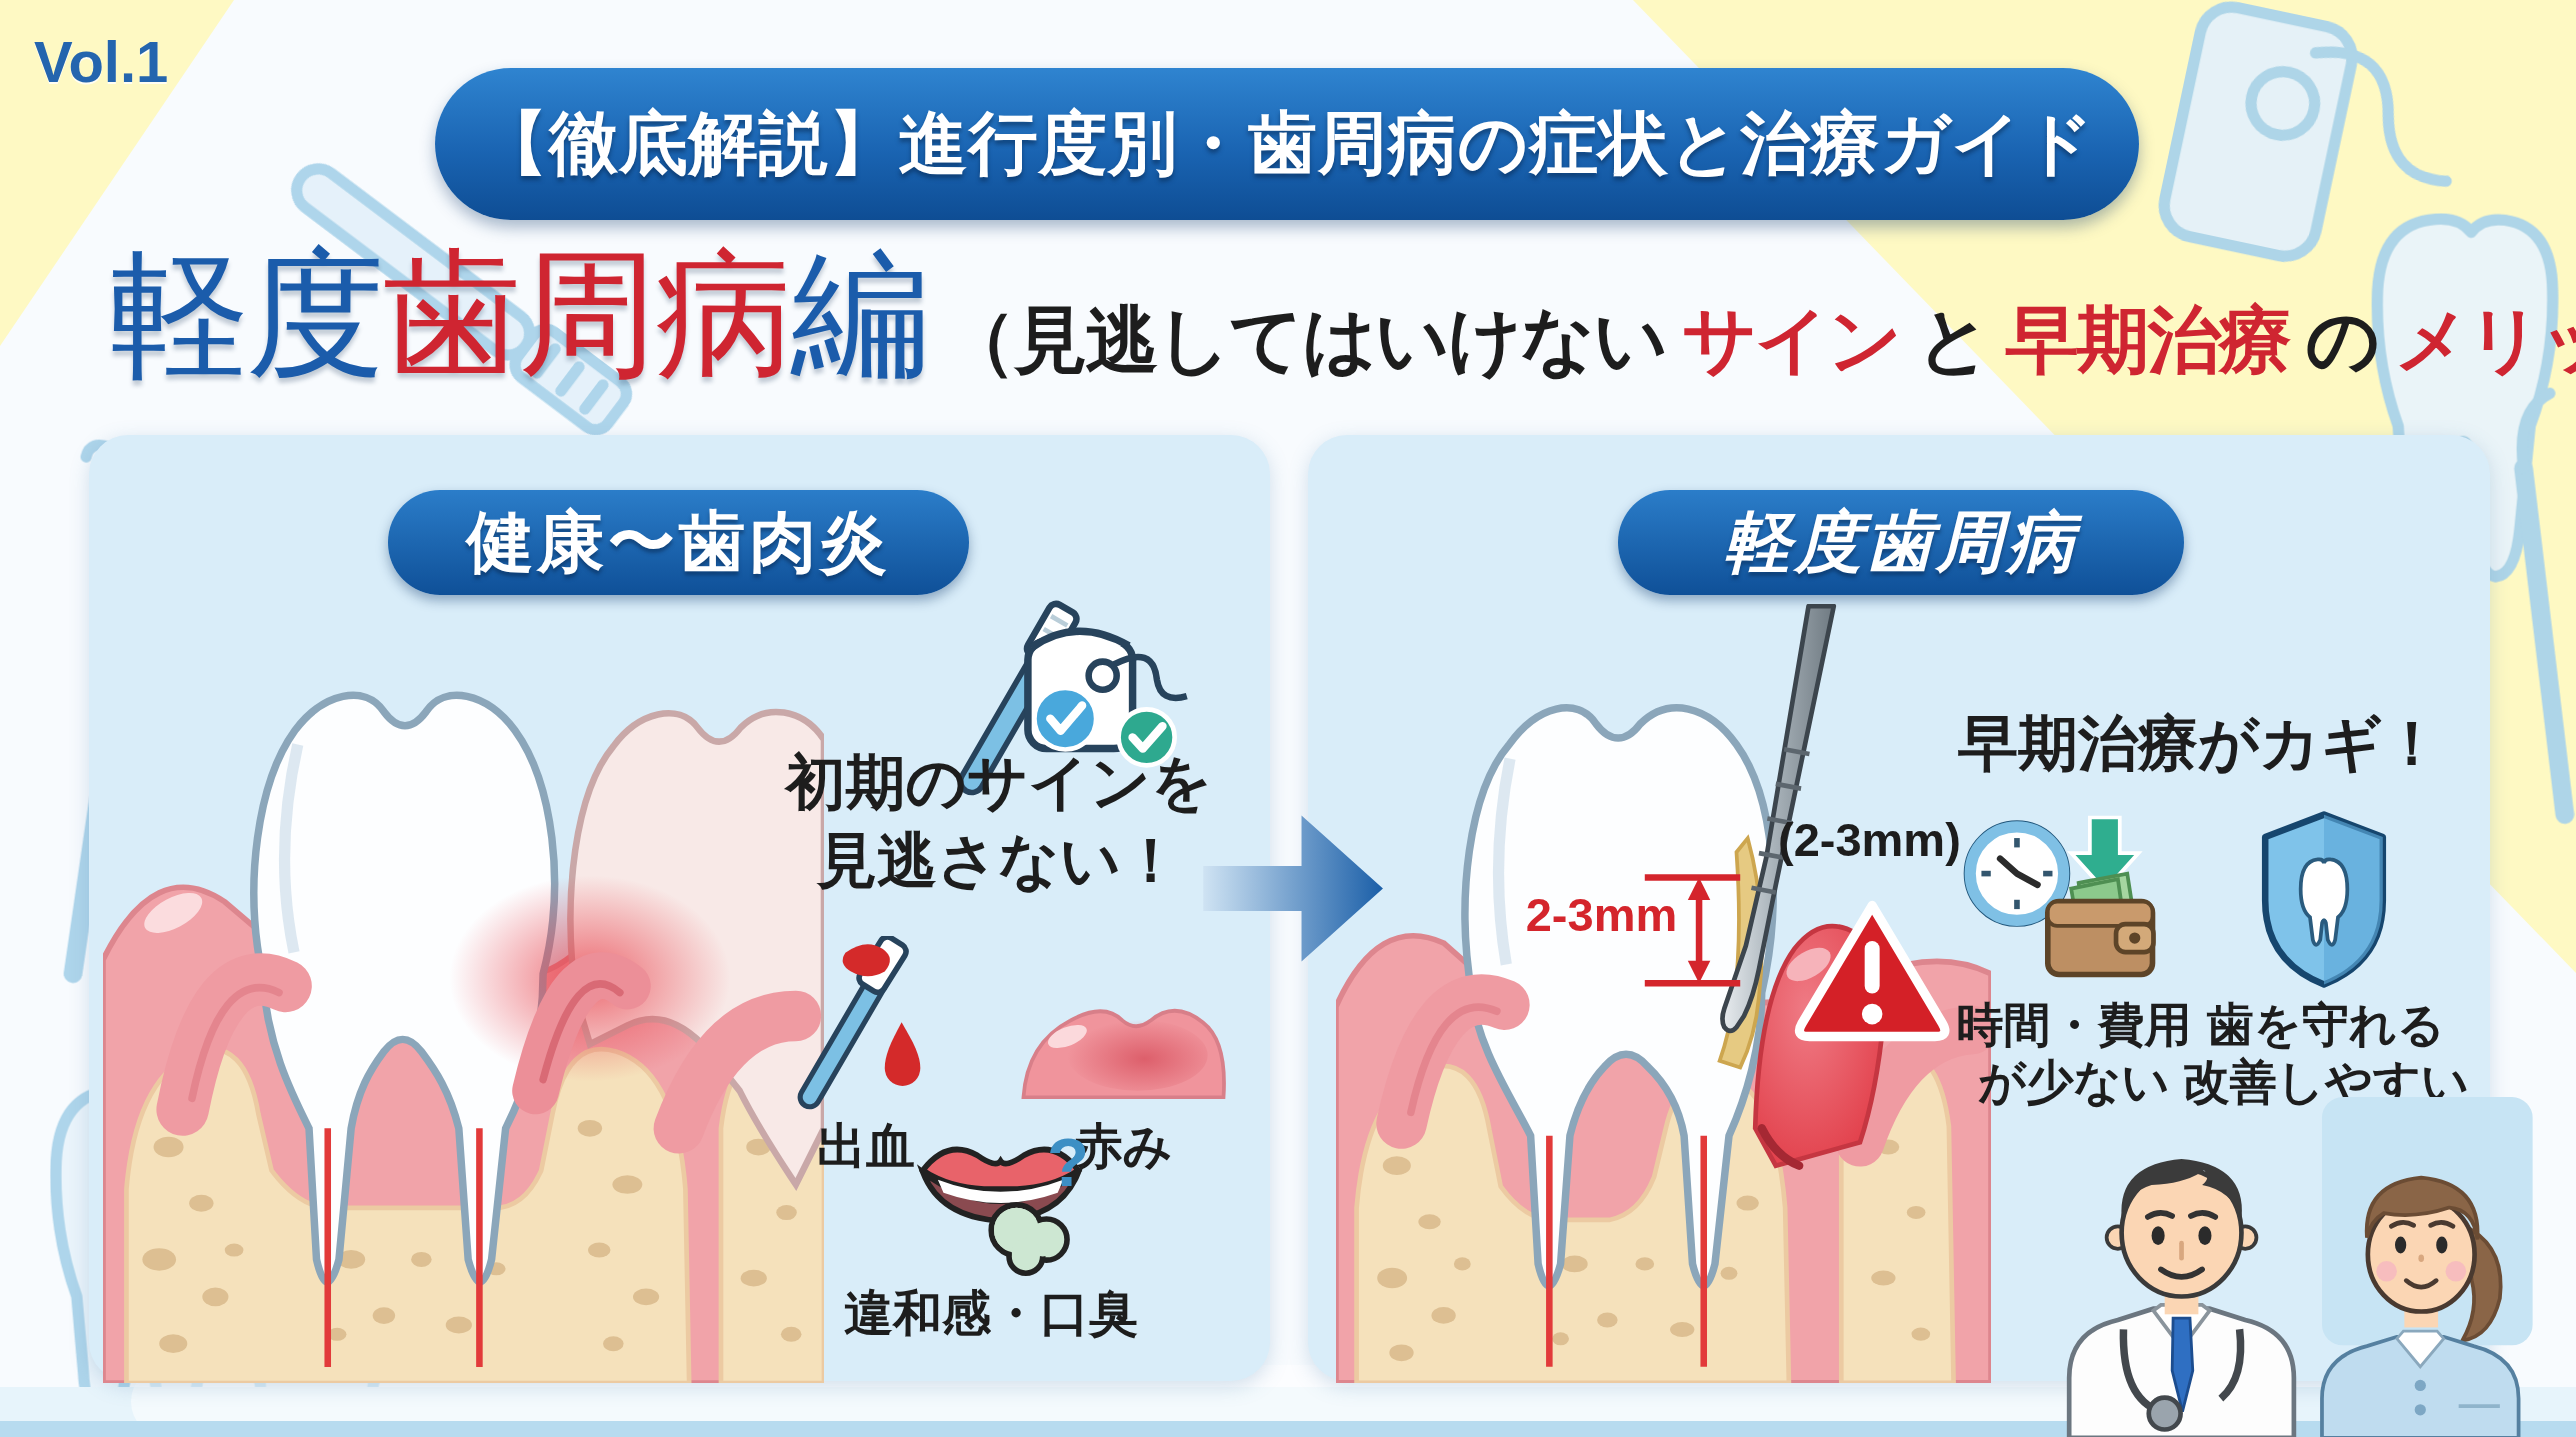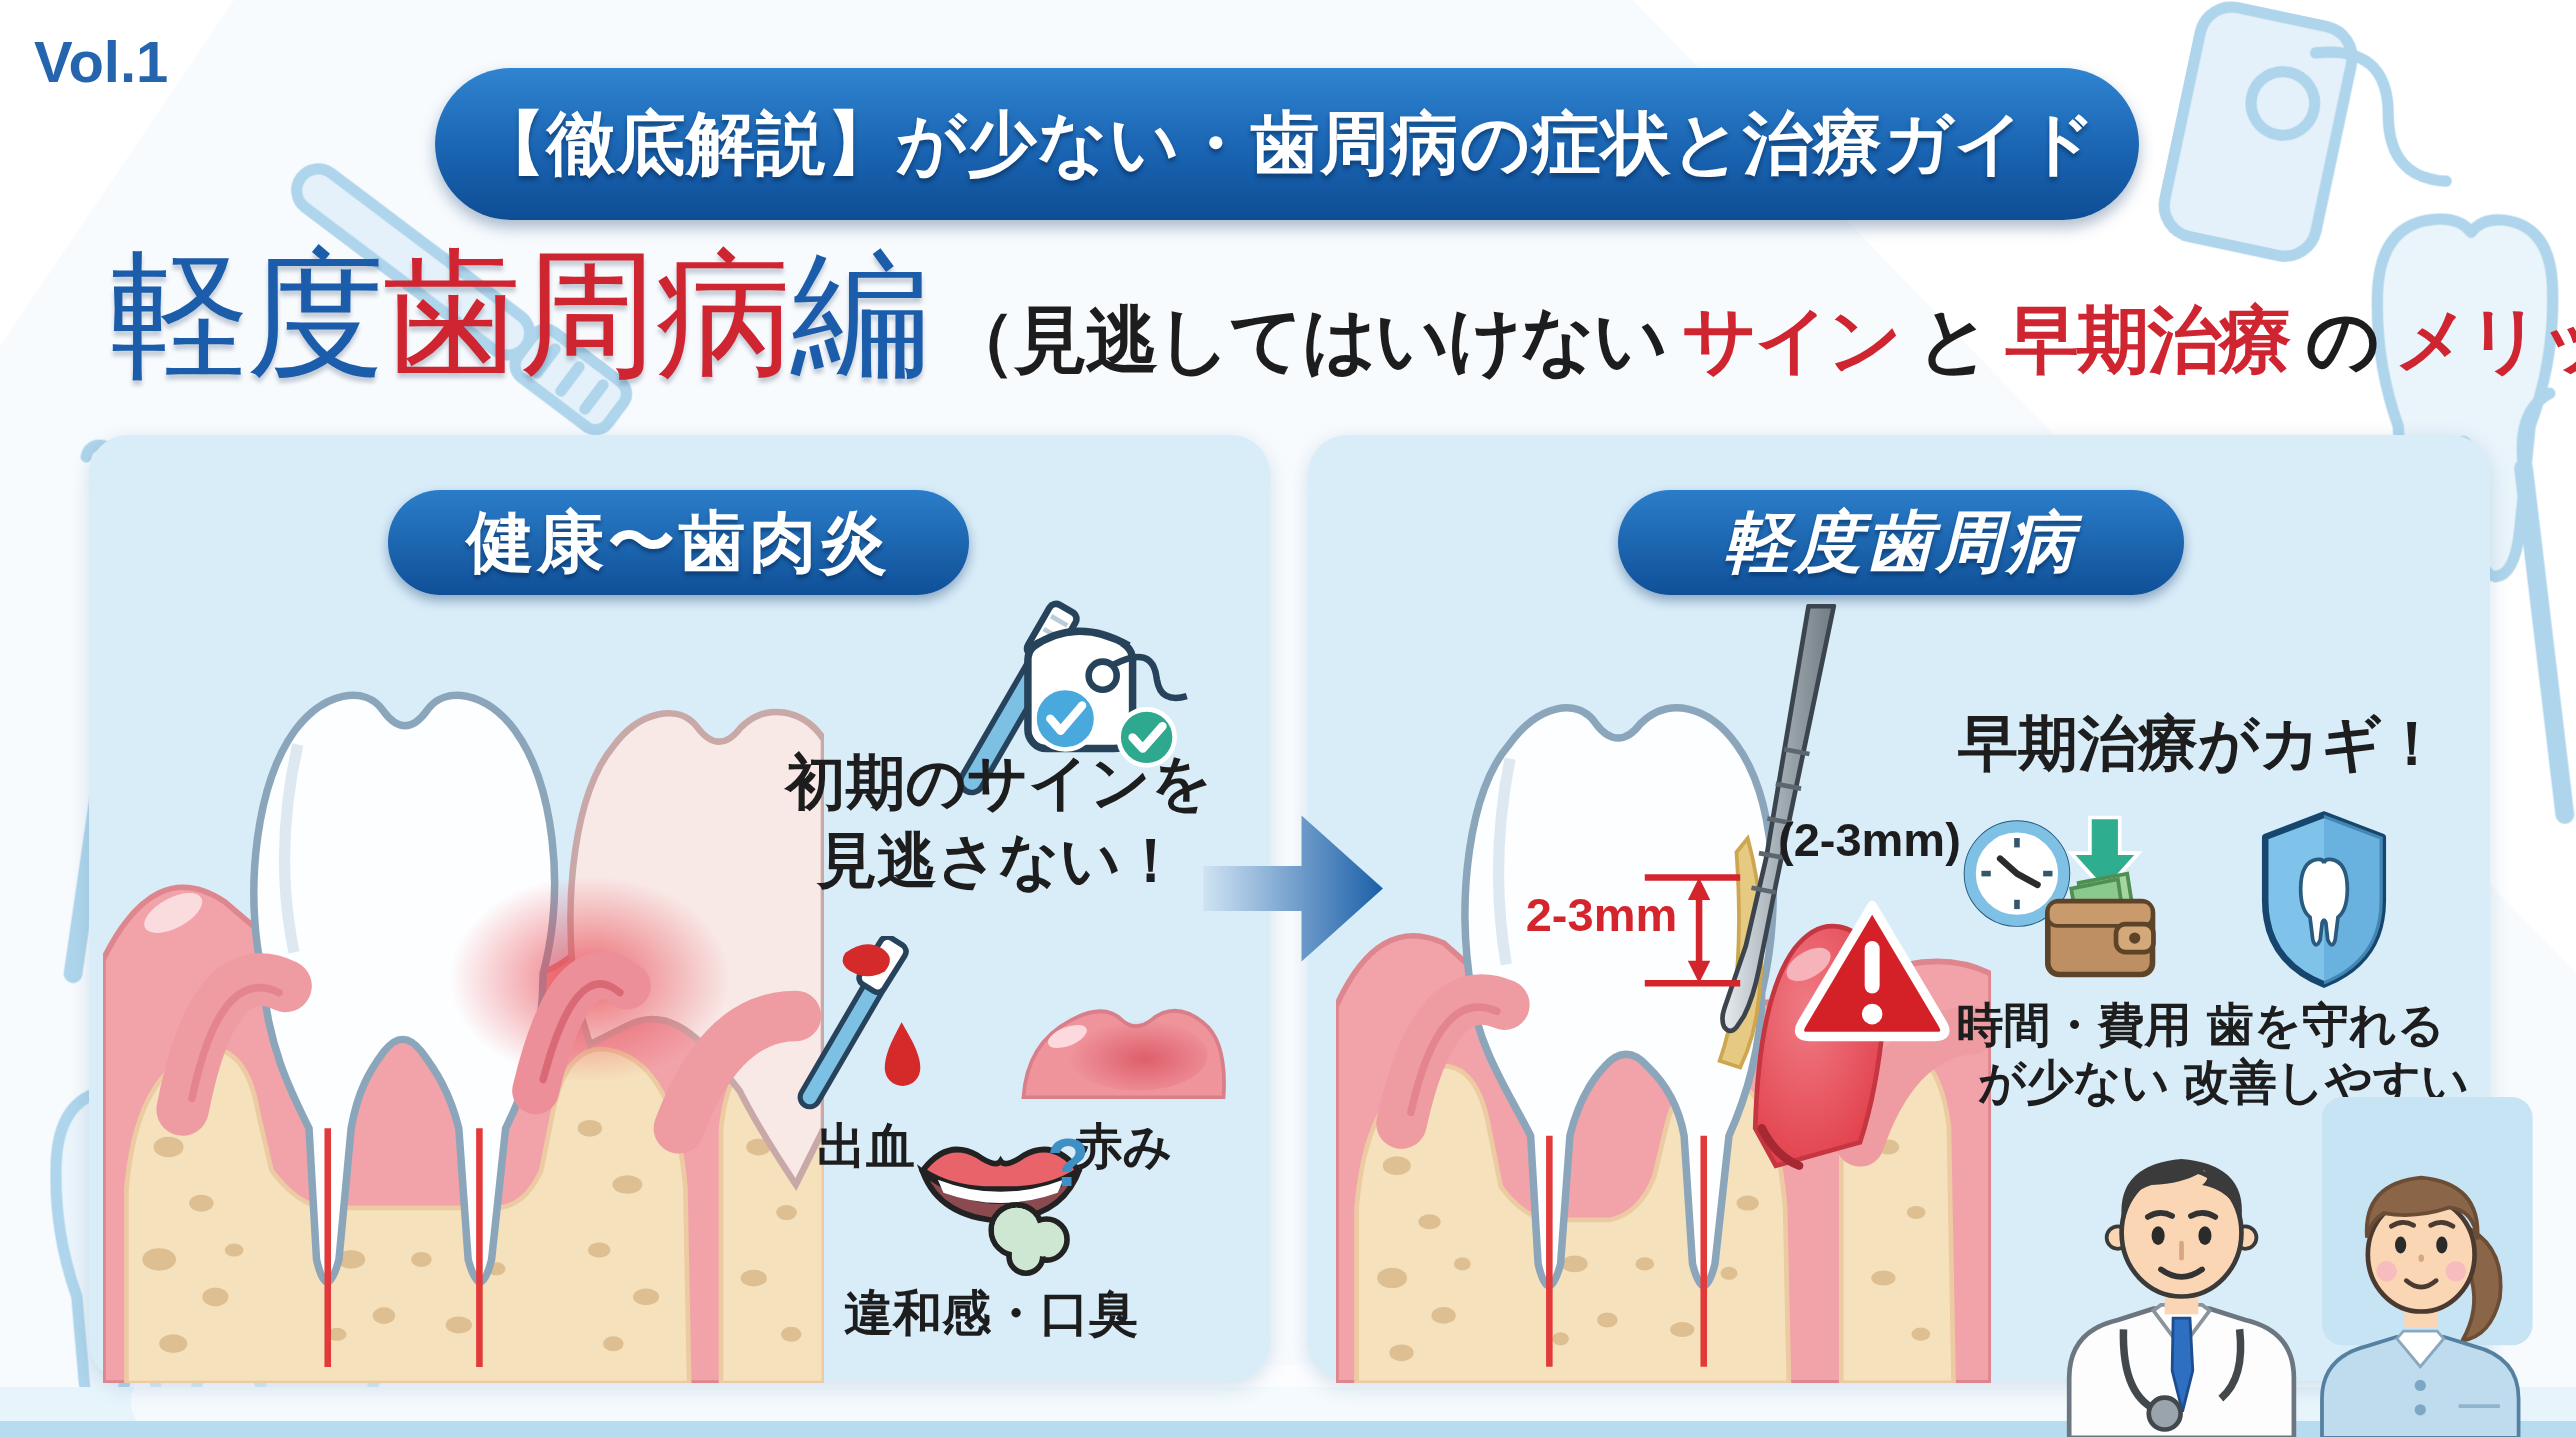--- a/index.html
+++ b/index.html
@@ -1,17 +1,17 @@
 <!DOCTYPE html>
 <html style="font-size:15px"><head>
 <meta charset="utf-8">
 <style>
   html,body{margin:0;padding:0;background:#9fc6dd;}
   #canvas{position:relative;width:2576px;height:1438px;overflow:hidden;
-    background:#ffffff;font-family:"Liberation Sans","DejaVu Sans",sans-serif;}
+    background:#fef9c3;font-family:"Liberation Sans","DejaVu Sans",sans-serif;}
   .abs{position:absolute;}
   
   #white-band{left:0;top:0;width:2576px;height:1438px;background:#f8fbfe;
     clip-path:polygon(234px 0,1633px 0,2576px 973px,2576px 1395px,0 1395px,0 346px);}
   #band-light{left:0;top:1387px;width:2576px;height:51px;background:#e7f4fb;}
   #platform{left:131px;top:1365px;width:2041px;height:73px;border-radius:37px;
     background:rgba(255,255,255,.55);}
   #band-wave{left:0;top:1421px;width:2576px;height:17px;background:#b7dbef;}
   
   #vol{left:34px;top:28px;font-size:58px;font-weight:800;color:#2465ae;
@@ -95,21 +95,21 @@
     </g>
   </svg>
 
   <div class="abs" id="band-light"></div>
   <div class="abs" id="platform"></div>
   <div class="abs" id="band-wave"></div>
 
   <div class="abs" id="vol">Vol.1</div>
 
   <div class="abs" id="banner">
-    <span class="txt">【徹底解説】が少ない・歯周病の症状と治療ガイド</span>
+    <span class="txt">【徹底解説】進行度別・歯周病の症状と治療ガイド</span>
   </div>
 
   <div class="abs" id="title">
     <span class="big blue">軽度</span>
     <span class="big red">歯周病</span>
     <span class="big blue">編</span>
     <span class="sub">（見逃してはいけない</span>
     <span class="sub red">サイン</span>
     <span class="sub">と</span>
     <span class="sub red">早期治療</span>

